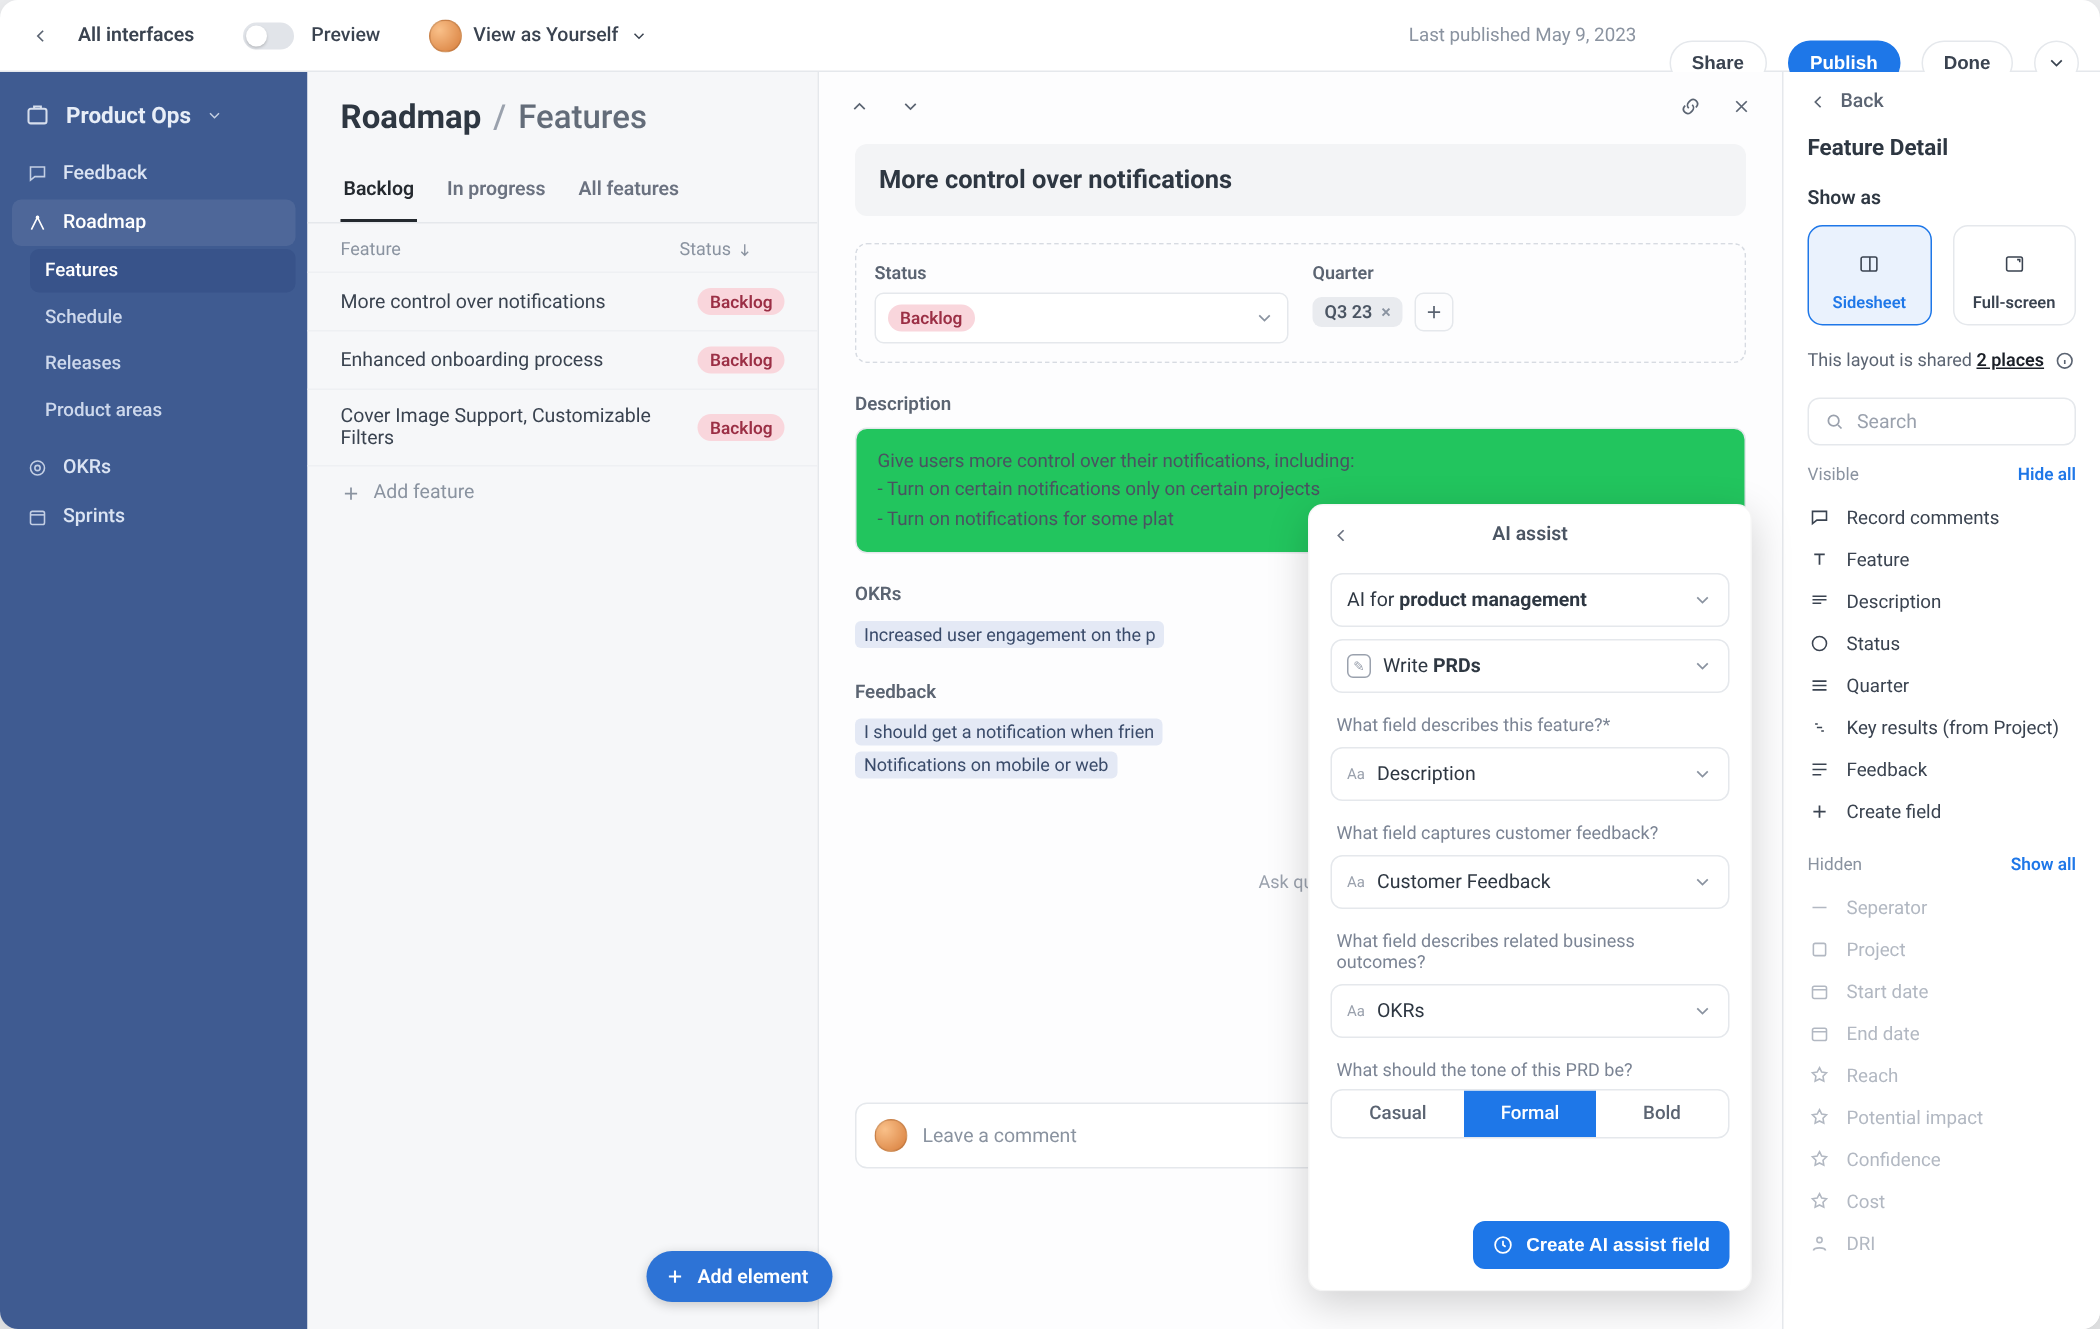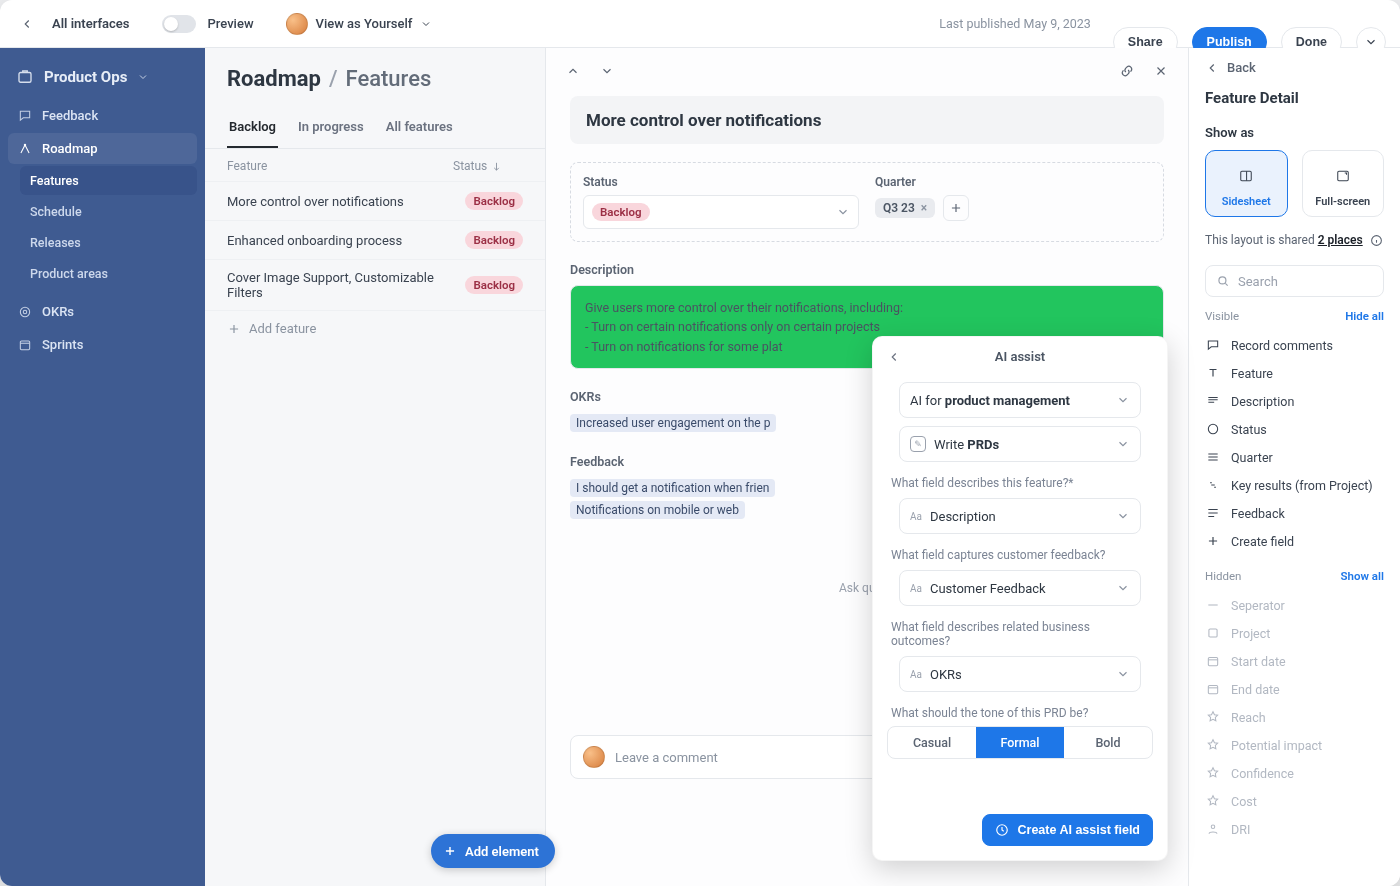--- a/index.html
+++ b/index.html
@@ -92,21 +92,21 @@
   .desc-box { border:1px solid var(--border); border-radius:8px; padding:12px 14px; color:#4a5361; line-height:1.55; background:#22c55e; font-size:12.5px; }
   .inline-tag { background:#e4e9f5; color:#3a4b6a; border-radius:4px; padding:2px 6px; font-size:12px; display:inline-block; margin:2px 6px 2px 0; }
   .comment-box { border:1px solid var(--border); border-radius:8px; padding:10px 12px; display:flex; align-items:center; gap:10px; color:#8a93a0; background:#fff; margin-top:140px; }
   .ask-q { text-align:center; color:#9aa1ad; font-size:12px; margin-top:60px; }
   .big-pad { height:60px; }
 
   
   .ai-panel { position:absolute; right:20px; top:288px; width:296px; background:#fff; border-radius:10px; box-shadow: var(--panel-shadow); border:1px solid rgba(0,0,0,.04); padding:12px 0 14px; z-index:50; }
   .ai-head { display:flex; align-items:center; padding:0 14px 10px; color:#4b5563; font-weight:600; position:relative; justify-content:center; }
   .ai-head .back { position:absolute; left:14px; color:#6b7280; cursor:pointer; }
-  .ai-row { margin:8px 26px;border-radius:11px; }
+  .ai-row { margin:8px 14px;border-radius:11px; }
   .ai-select { border:1px solid var(--border); border-radius:8px; height:36px; display:flex; align-items:center; padding:0 10px; gap:8px; cursor:pointer; }
   .ai-select .chev-right { margin-left:auto; }
   .ai-label { font-size:12px; color:#7b8494; margin:14px 18px 6px; }
   .ai-toggle-row { display:flex; margin:6px 14px 0; border:1px solid var(--border); border-radius:8px; overflow:hidden; }
   .ai-toggle { flex:1; text-align:center; padding:8px 0; font-size:12.5px; color:#5b6472; cursor:pointer; font-weight:500;}
   .ai-toggle.active { background:#1e77e8; color:#fff; }
   .ai-cta { margin:18px 14px 0; display:flex; justify-content:flex-end; }
   .ai-cta .btn { background:#1e77e8; color:#fff; border-color:#1e77e8; border-radius:8px; font-weight:600; height:32px; padding:0 12px; display:flex; gap:8px; }
   .ai-icon-badge { width:16px; height:16px; border:1.5px solid #9aa1ad; border-radius:4px; display:inline-flex; align-items:center; justify-content:center; font-size:9px; color:#9aa1ad; }
 

